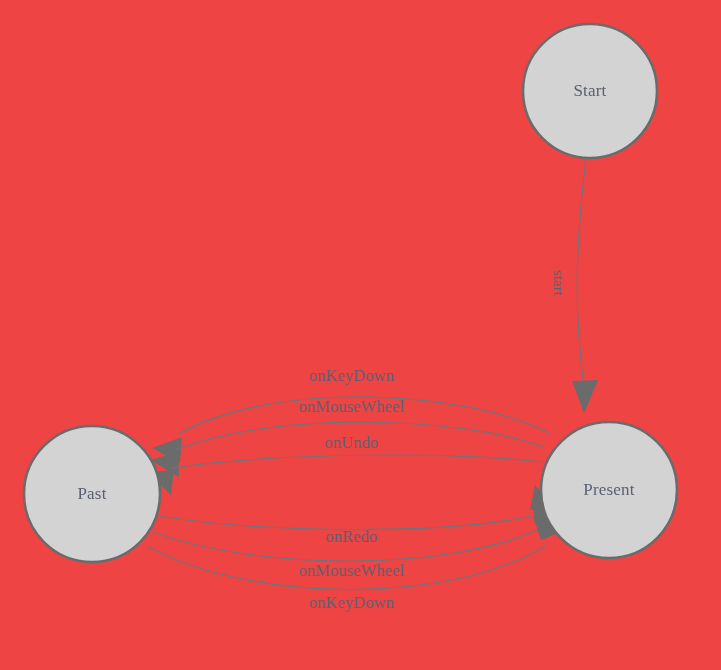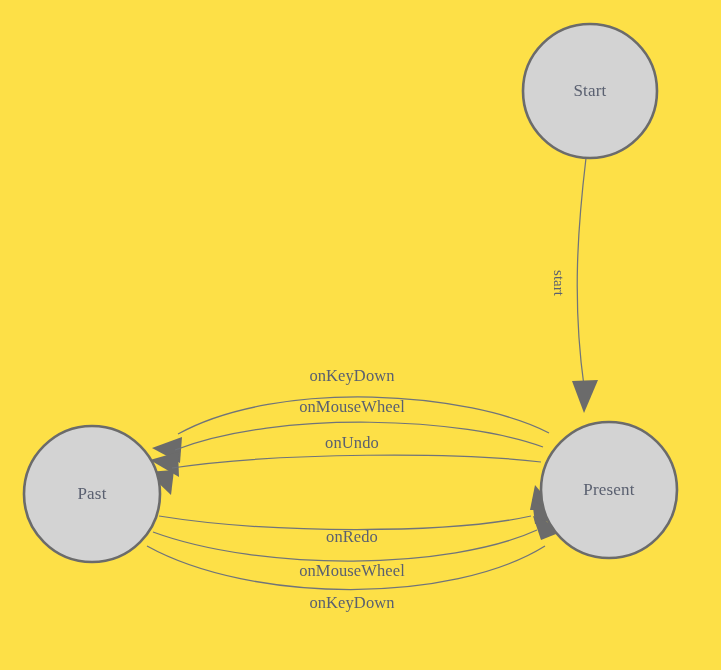--- a/index.html
+++ b/index.html
@@ -60,21 +60,21 @@
     font-family: "Liberation Serif", "DejaVu Serif", serif;
     font-size: 15px;
     fill: #5a6070;
     text-anchor: middle;
     dominant-baseline: middle;
   }
 </style>
 </head>
 <body>
 
-<div id="diagram-root" style="background: #fde047;">
+<div id="diagram-root" style="background: #ef4444;">
   <svg id="graph-canvas" viewBox="0 0 721 670" xmlns="http://www.w3.org/2000/svg">
 
     <g>
 
       <g>
         <path class="edge-path" d="M 586,158 C 578,225 572,300 584,386" style="stroke: rgb(112, 116, 122);"></path>
         <polygon class="arrow-head" points="584,413 572,381 598,380"></polygon>
       </g>
 
       <g>

